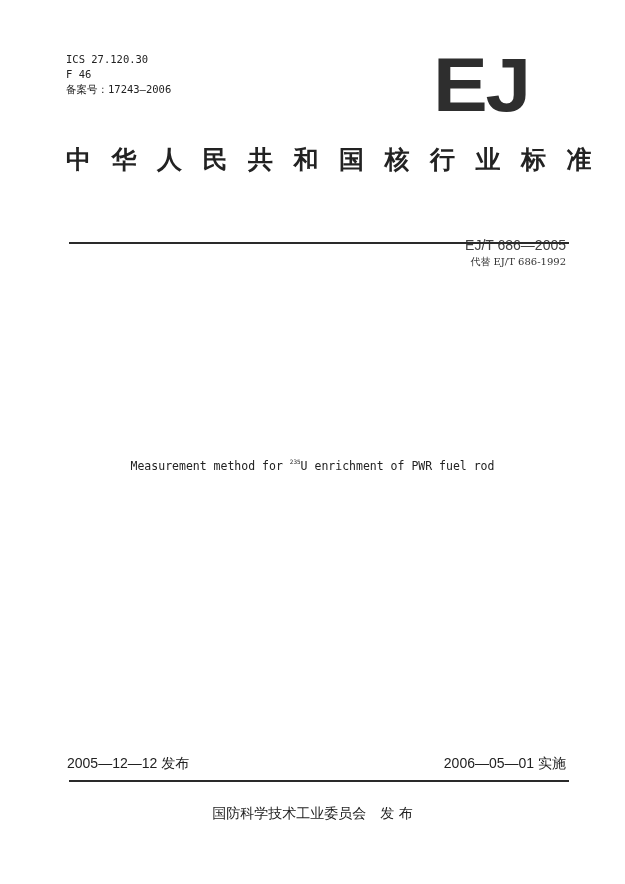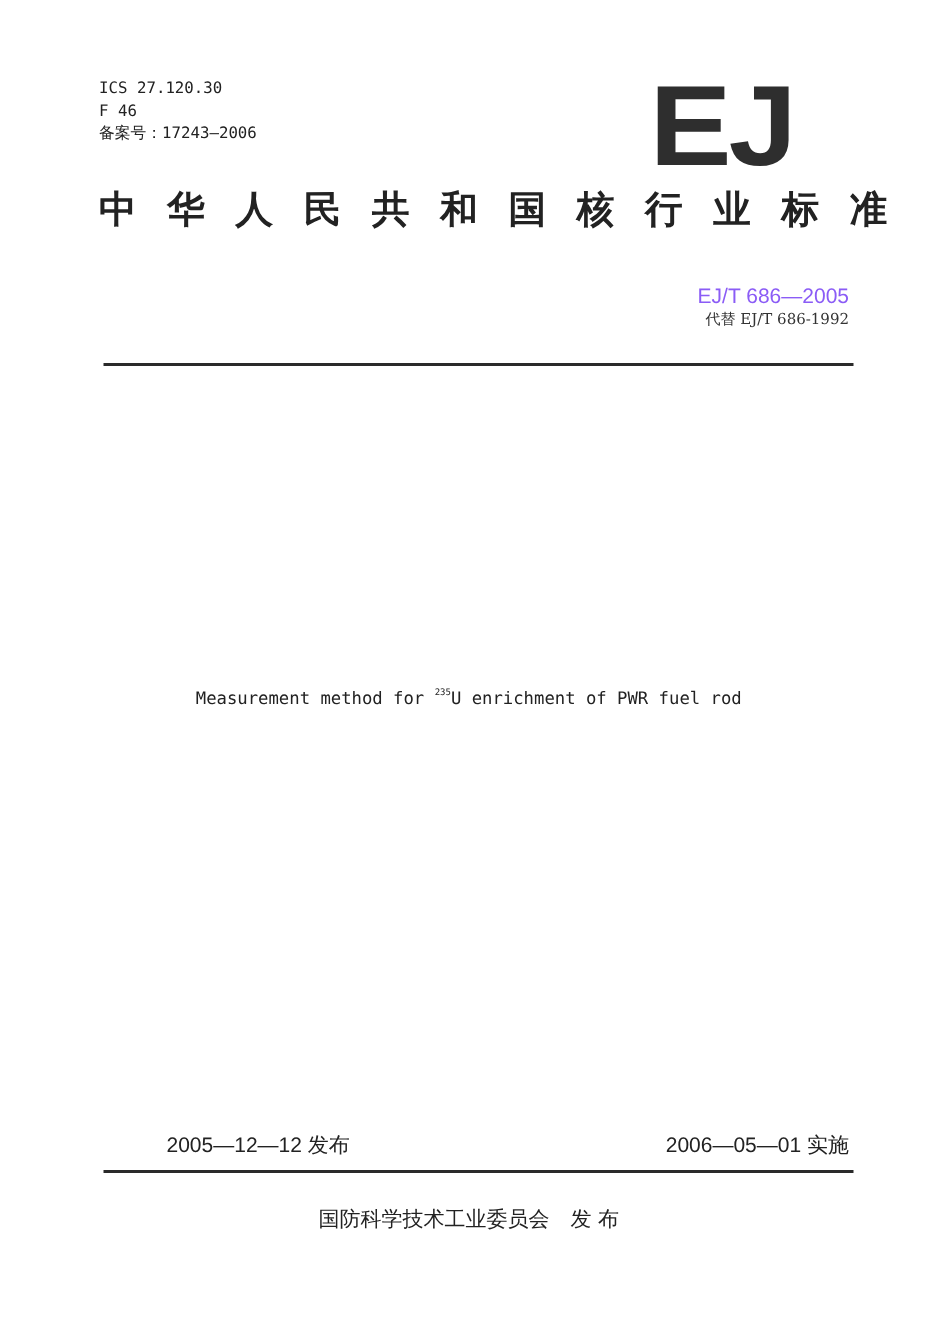--- a/index.html
+++ b/index.html
@@ -4,32 +4,32 @@
 <style>
   html, body { margin: 0; padding: 0; }
   body {
     width: 625px; height: 884px; background: #ffffff; position: relative; overflow: hidden;
     font-family: "DejaVu Sans", sans-serif; color: #1a1a1a;
   }
   .abs { position: absolute; }
   .meta { left: 66px; top: 52px; font-family: "DejaVu Sans Mono", monospace; font-size: 10.5px; line-height: 15px; color: #222; }
   .meta div { white-space: nowrap; }
   .logo { left: 433px; top: 52px; font-family: "Liberation Sans", sans-serif; font-weight: 900; font-size: 76px; line-height: 66px; color: #2e2e2e; letter-spacing: -2px; transform: scaleX(1.08); transform-origin: left top; }
-  .std-title { left: 66px; top: 124px; width: 500px; font-family: "DejaVu Serif", serif; font-weight: bold; font-size: 25px; line-height: 32px; letter-spacing: 20.5px; white-space: nowrap; color: #222; }
+  .std-title { left: 66px; top: 144px; width: 500px; font-family: "DejaVu Serif", serif; font-weight: bold; font-size: 25px; line-height: 32px; letter-spacing: 20.5px; white-space: nowrap; color: #222; }
   .code { right: 59px; top: 188px; text-align: right; }
-  .code .num { font-family: "Liberation Sans", sans-serif; font-size: 14px; line-height: 18px; color: #8b5cf6; }
+  .code .num { font-family: "Liberation Sans", sans-serif; font-size: 14px; line-height: 18px; color: #404040; margin-top: 48px; }
   .code .rep { font-family: "DejaVu Serif", serif; font-size: 10px; line-height: 15px; color: #333; }
   .rule { left: 69px; width: 500px; height: 2px; background: #2a2a2a; }
   .rule.top { top: 242px; }
   .rule.bottom { top: 780px; }
   .cn-title { left: 0; width: 625px; top: 357px; text-align: center; font-family: "DejaVu Sans", sans-serif; font-size: 21px; line-height: 36px; color: #1e1e1e; }
   .cn-title sup { font-size: 10px; vertical-align: 10px; }
   .en-title { left: 0; width: 625px; top: 451px; text-align: center; font-family: "DejaVu Sans Mono", monospace; font-size: 11.5px; line-height: 22px; color: #222; }
   .en-title sup { font-size: 6px; vertical-align: 6px; }
-  .date-l { left: 67px; top: 754px; font-family: "Liberation Sans", sans-serif; font-size: 14px; line-height: 18px; color: #222; margin-left: 44px; }
+  .date-l { left: 67px; top: 754px; font-family: "Liberation Sans", sans-serif; font-size: 14px; line-height: 18px; color: #222; }
   .date-r { right: 59px; top: 754px; font-family: "Liberation Sans", sans-serif; font-size: 14px; line-height: 18px; color: #222; text-align: right; margin-left: 46px; }
   .issuer { left: 0; width: 625px; top: 803px; text-align: center; font-size: 14px; line-height: 20px; color: #222; }
   .issuer .gap { display: inline-block; width: 14px; }
 </style>
 </head>
 <body>
 
 <div class="abs meta">
   <div>ICS 27.120.30</div>
   <div>F 46</div>

